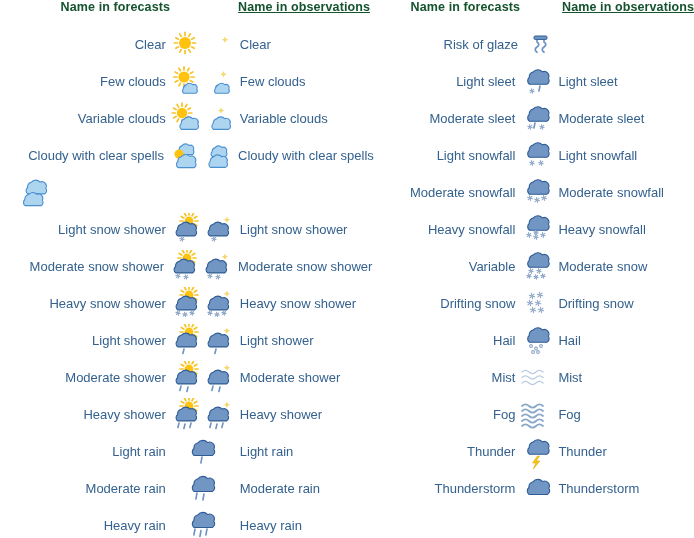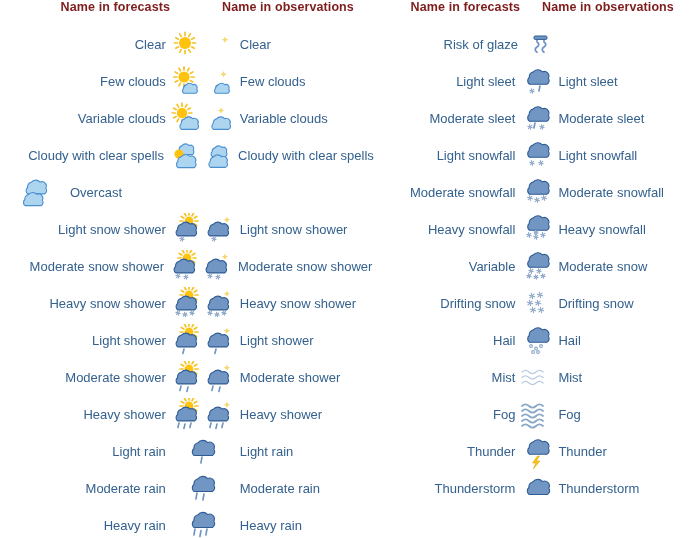--- a/index.html
+++ b/index.html
@@ -12,26 +12,26 @@
     overflow:hidden;
   }
   .sheet{display:flex;width:694px;height:538px;}
   .panel{position:relative;}
   .panel-left{width:370px;}
   .panel-right{width:324px;}
 
   
   .hdr{
     display:flex;align-items:flex-start;
-    font-size:12.5px;font-weight:bold;color:#7f1d1d;
+    font-size:12.5px;font-weight:bold;color:#14532d;
     letter-spacing:.1px;
     height:26px;
   }
   .hdr .h-fore{text-align:right;}
-  .hdr .h-obs{text-align:left;}
+  .hdr .h-obs{text-align:right;text-decoration:underline;}
 
   
   .panel-left .hdr .h-fore{width:170px;padding-right:0;}
   .panel-left .hdr .h-gap{width:52px;}
   .panel-left .hdr .h-obs{width:148px;}
   
   .panel-right .hdr .h-fore{width:150px;}
   .panel-right .hdr .h-gap{width:22px;}
   .panel-right .hdr .h-obs{width:152px;}
 
@@ -227,21 +227,20 @@
              a 4.4352 4.4352 0 0 1 5.720000000000001 6.16
              a 3.6959999999999997 3.6959999999999997 0 0 1 -1.3199999999999998 5.6672 z" fill="#aed5f0" stroke="#4a8fd0" stroke-width="1.1" stroke-linejoin="round"></path>
               <path d="M 9.07 29.644799999999996
              a 3.8808000000000007 3.8808000000000007 0 0 1 -0.2 -6.115200000000001
              a 4.9392000000000005 4.9392000000000005 0 0 1 3.5700000000000003 -4.9392000000000005
              a 5.409600000000001 5.409600000000001 0 0 1 8.4 -0.23520000000000005
              a 4.2336 4.2336 0 0 1 5.46 5.880000000000001
              a 3.5280000000000005 3.5280000000000005 0 0 1 -1.26 5.409600000000001 z" fill="#aed5f0" stroke="#4a8fd0" stroke-width="1.1" stroke-linejoin="round"></path>
             </svg>
           </div>
-          <div class="lbl lbl-obs">Overcast</div>
         </div>
         <div class="row">
           <div class="lbl lbl-fore">Light snow shower</div>
           <div class="icon-cell">
             <svg width="32" height="34" viewBox="0 0 32 34">
               <line x1="25.00" y1="8.00" x2="28.00" y2="8.00" stroke="#f6c324" stroke-width="1.7" stroke-linecap="round"></line>
               <line x1="24.20" y1="11.00" x2="26.79" y2="12.50" stroke="#f6c324" stroke-width="1.7" stroke-linecap="round"></line>
               <line x1="22.00" y1="13.20" x2="23.50" y2="15.79" stroke="#f6c324" stroke-width="1.7" stroke-linecap="round"></line>
               <line x1="19.00" y1="14.00" x2="19.00" y2="17.00" stroke="#f6c324" stroke-width="1.7" stroke-linecap="round"></line>
               <line x1="16.00" y1="13.20" x2="14.50" y2="15.79" stroke="#f6c324" stroke-width="1.7" stroke-linecap="round"></line>

